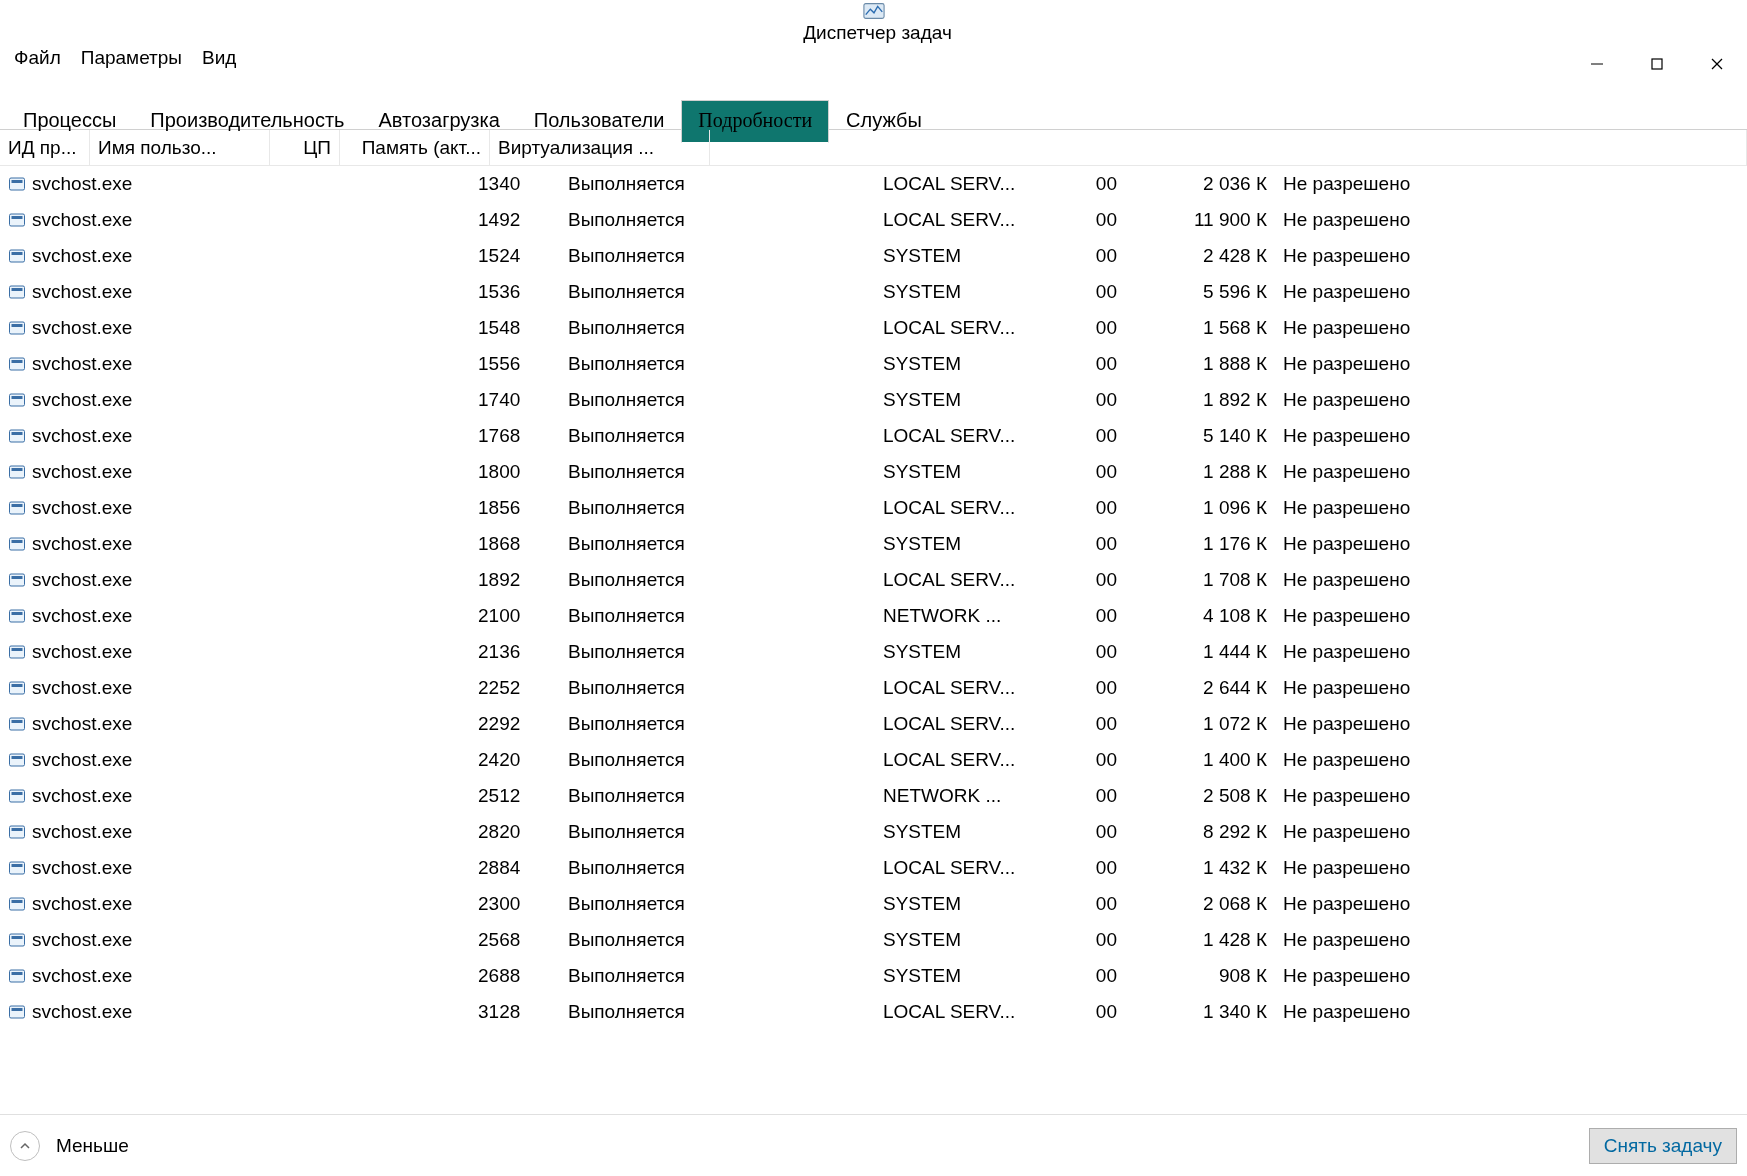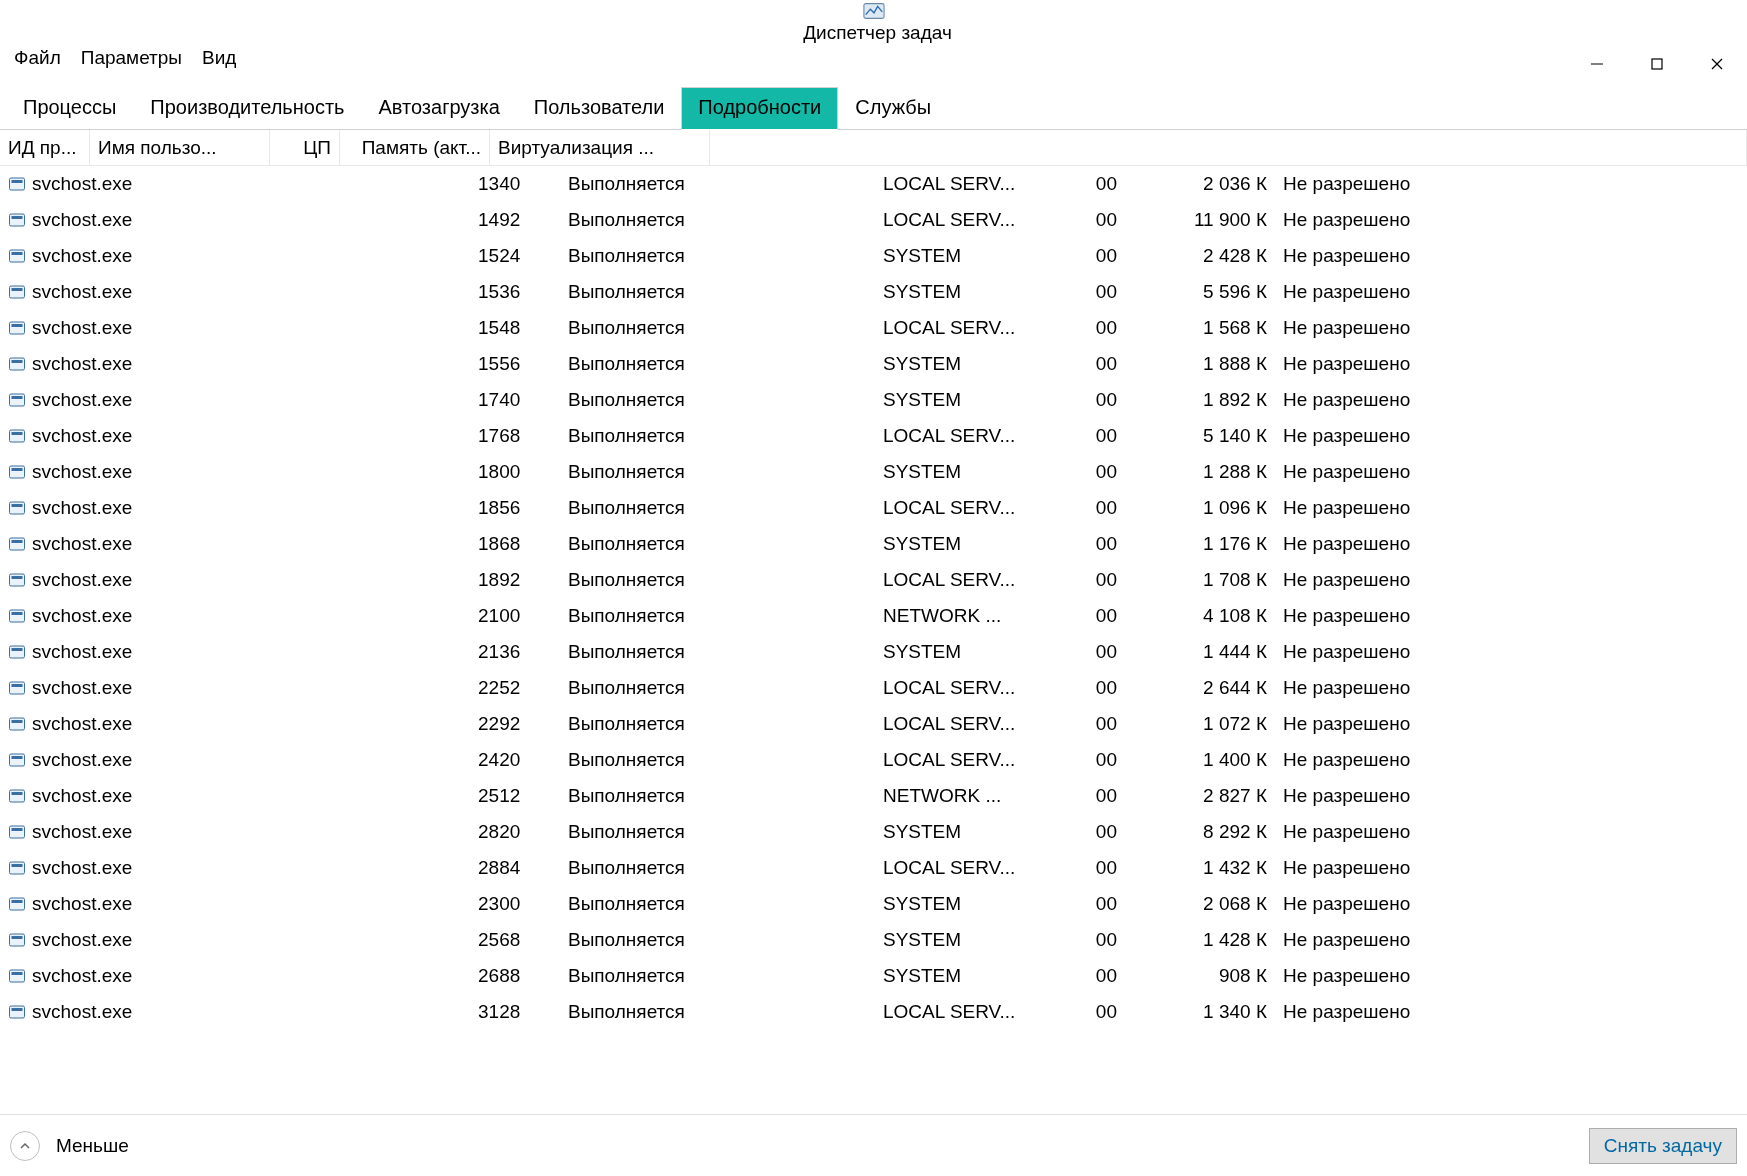--- a/index.html
+++ b/index.html
@@ -13,22 +13,22 @@
   .titlebar .controls { margin-left: auto; display: flex; gap: 0; }
   .titlebar .ctrl { width: 60px; height: 40px; display: flex; align-items: center; justify-content: center; }
   .titlebar .ctrl svg { width: 16px; height: 16px; }
 
   
   .menubar { height: 36px; display: flex; align-items: center; padding: 0 4px; gap: 0; font-size: 19px; }
   .menubar .item { padding: 4px 10px; }
 
   
   .tabs { display: flex; border-bottom: 1px solid #d0d0d0; padding: 10px 0 0 6px; font-size: 20px; }
-  .tabs .tab { padding: 8px 16px 10px 16px; border: 1px solid transparent; border-bottom: none; position: relative; top: 1px; background: #f5f5f5; cursor: default; }
-  .tabs .tab.active { background: #14b8a6; border-color: #d0d0d0; border-bottom: 1px solid #fff; }
+  .tabs .tab { padding: 8px 16px 10px 16px; border: 1px solid transparent; border-bottom: none; position: relative; top: 14px; background: #f5f5f5; cursor: default; }
+  .tabs .tab.active { background: #0f766e; border-color: #d0d0d0; border-bottom: 1px solid #fff; font-family: Liberation Serif, serif; }
   .tabs .tab:not(.active) { background: transparent; }
 
   
   .main { flex: 1; display: flex; flex-direction: column; overflow: hidden; }
 
   
   .thead { display: flex; height: 36px; align-items: center; border-bottom: 1px solid #e8e8e8; font-size: 19px; color: #000; position: relative; }
   .thead .col { padding: 0 8px; white-space: nowrap; overflow: hidden; text-overflow: ellipsis; border-right: 1px solid #e8e8e8; height: 100%; display: flex; align-items: center; }
   .thead .col.sorted .sort-ind { margin-left: auto; font-size: 12px; color: #555; }
 
@@ -383,21 +383,21 @@
             <span class="proc-icon"><svg viewBox="0 0 18 18">
                 <rect x="1.5" y="3" width="15" height="12" rx="1.5" fill="#eaf3fb" stroke="#3a6ea5" stroke-width="1"></rect>
                 <rect x="3.5" y="5" width="11" height="3" fill="#3a6ea5"></rect>
               </svg></span>
             <span>svchost.exe</span>
           </div>
           <div class="cell c-pid">2512</div>
           <div class="cell c-stat">Выполняется</div>
           <div class="cell c-user">NETWORK ...</div>
           <div class="cell c-cpu">00</div>
-          <div class="cell c-mem">2 827 К</div>
+          <div class="cell c-mem">2 508 К</div>
           <div class="cell c-virt">Не разрешено</div>
         </div>
         <div class="row">
           <div class="cell c-name">
             <span class="proc-icon"><svg viewBox="0 0 18 18">
                 <rect x="1.5" y="3" width="15" height="12" rx="1.5" fill="#eaf3fb" stroke="#3a6ea5" stroke-width="1"></rect>
                 <rect x="3.5" y="5" width="11" height="3" fill="#3a6ea5"></rect>
               </svg></span>
             <span>svchost.exe</span>
           </div>

